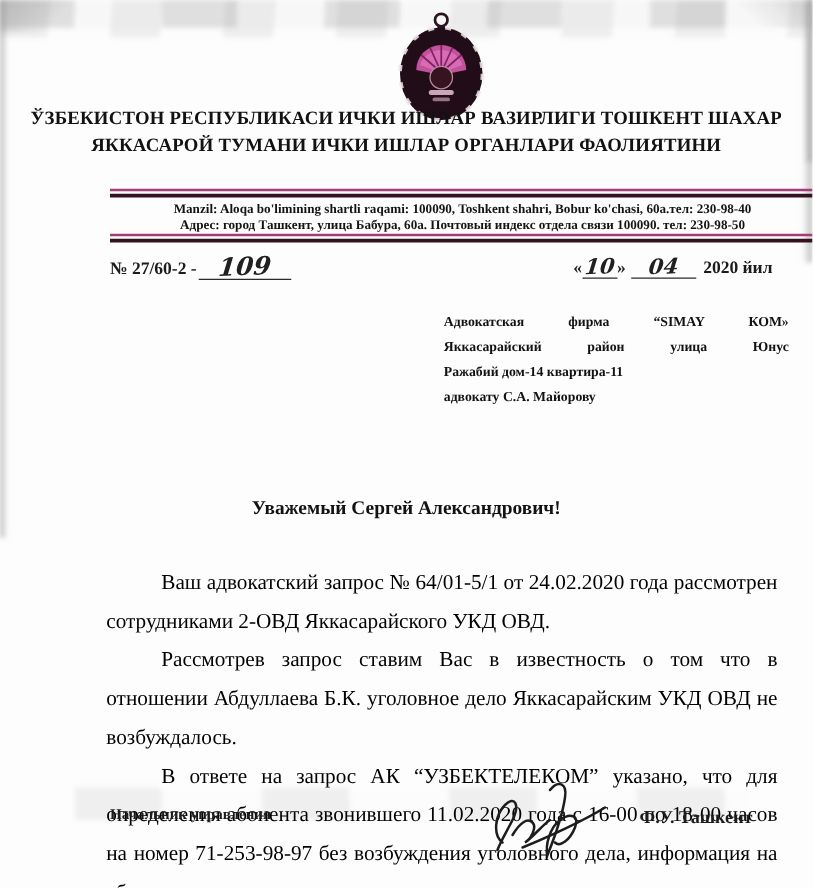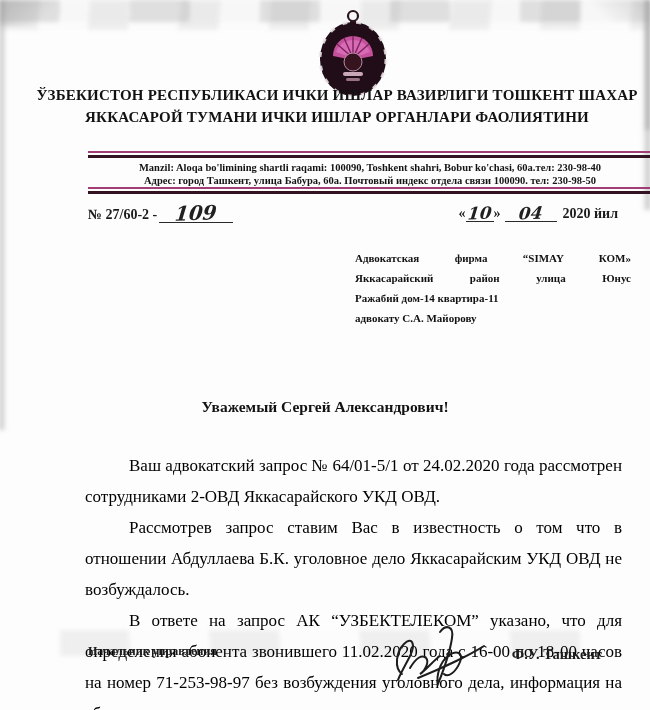--- a/index.html
+++ b/index.html
@@ -30,21 +30,21 @@
   .corner-tr   { right: 0; top: 0; width: 70px; height: 22px;
                  background: linear-gradient(225deg, rgba(150,150,150,.35), rgba(150,150,150,0) 70%); }
   .blotch-sig  { left: 60px; top: 630px; width: 540px; height: 26px;
                  background: repeating-linear-gradient(88deg, rgba(160,160,160,.15) 0 70px, rgba(220,220,220,.03) 70px 150px); }
 
   
   .emblem { position: absolute; left: 317px; top: 8px; width: 72px; height: 90px; }
 
   
   .org-name {
-    position: absolute; left: 32px; top: 84px; width: 610px;
+    position: absolute; left: 20px; top: 84px; width: 610px;
     text-align: center; font-weight: bold; font-size: 15px; line-height: 22px;
     letter-spacing: .2px; color: #121212;
   }
   .rule { position: absolute; left: 88px; right: 0; }
   .rule .magenta { height: 2px; background: #a23d77; }
   .rule .gap     { height: 2px; background: transparent; }
   .rule .dark    { height: 3px; background: #331322; }
   .rule-top    { top: 151px; }
   .rule-bottom { top: 187px; }
   .contact {

